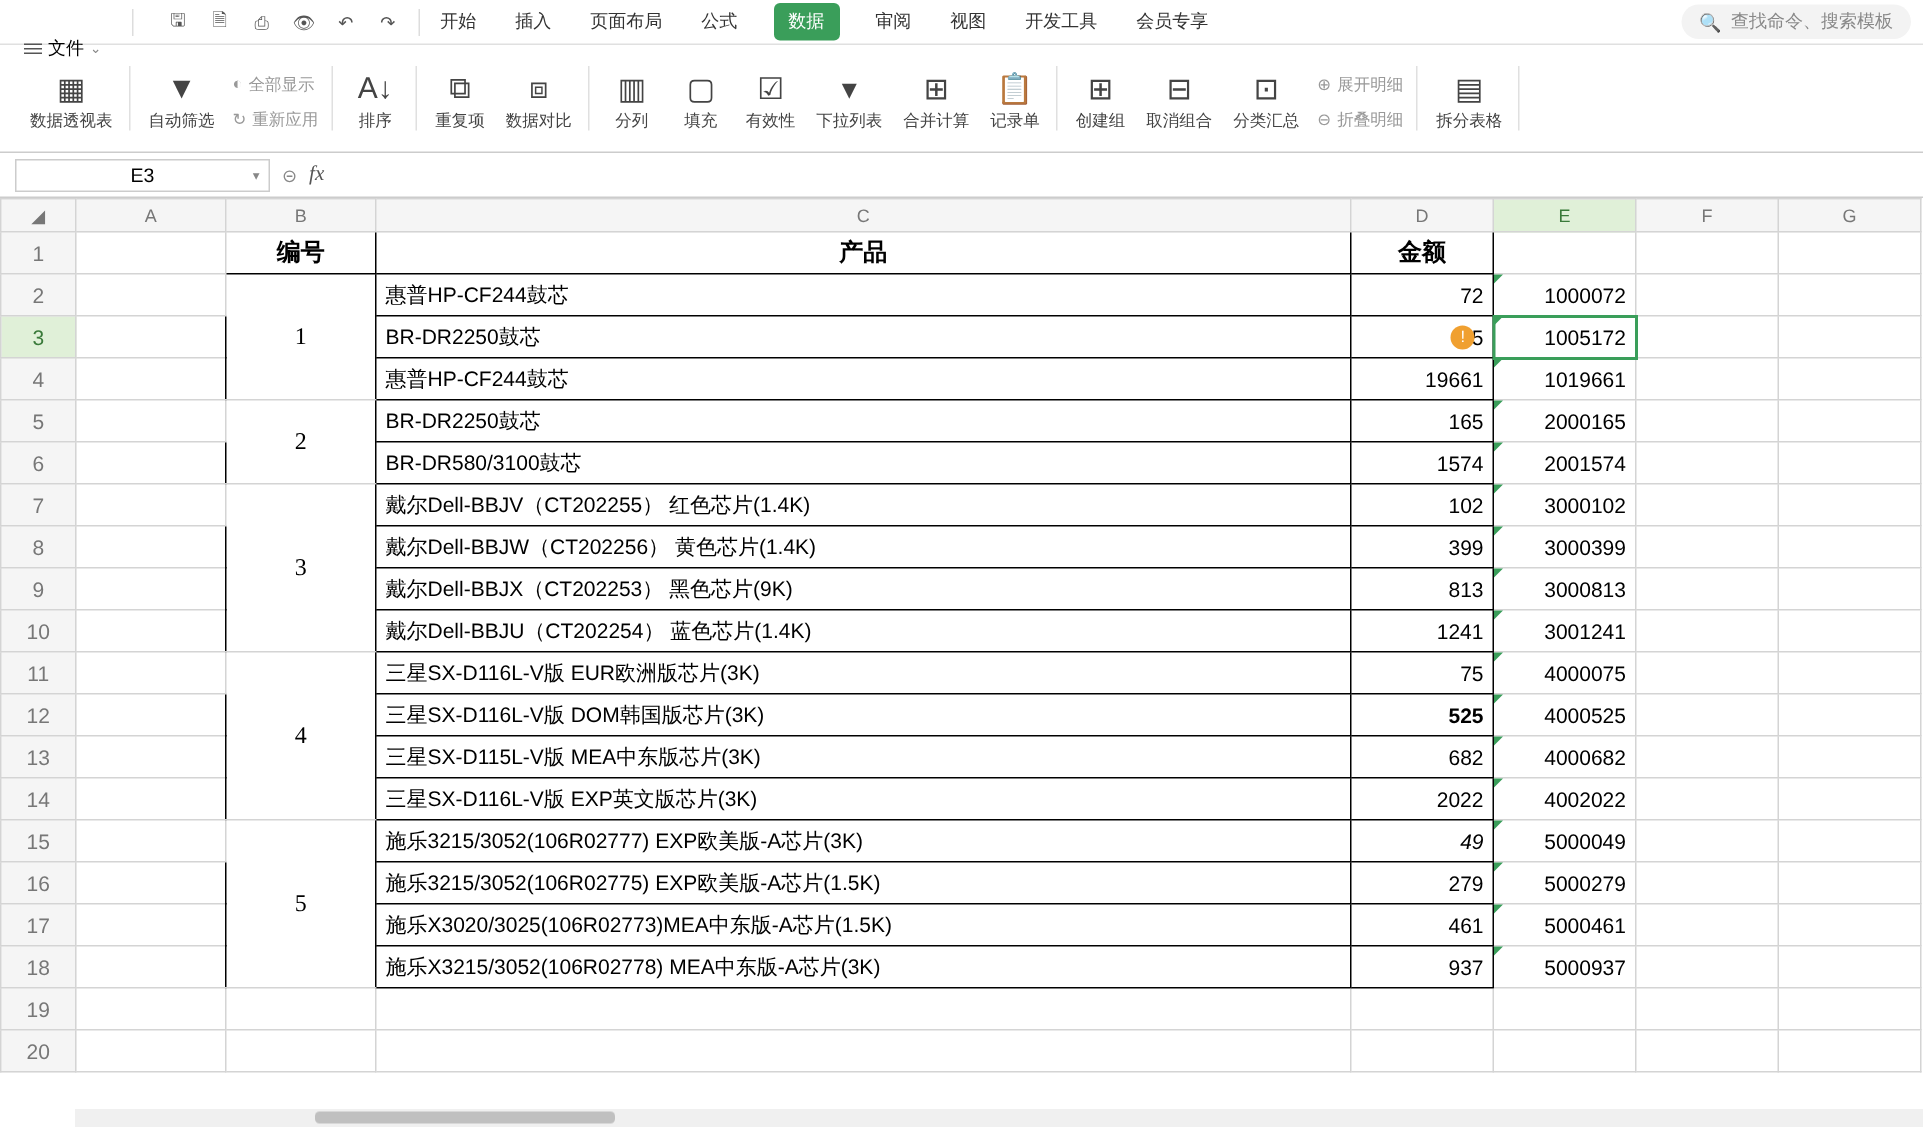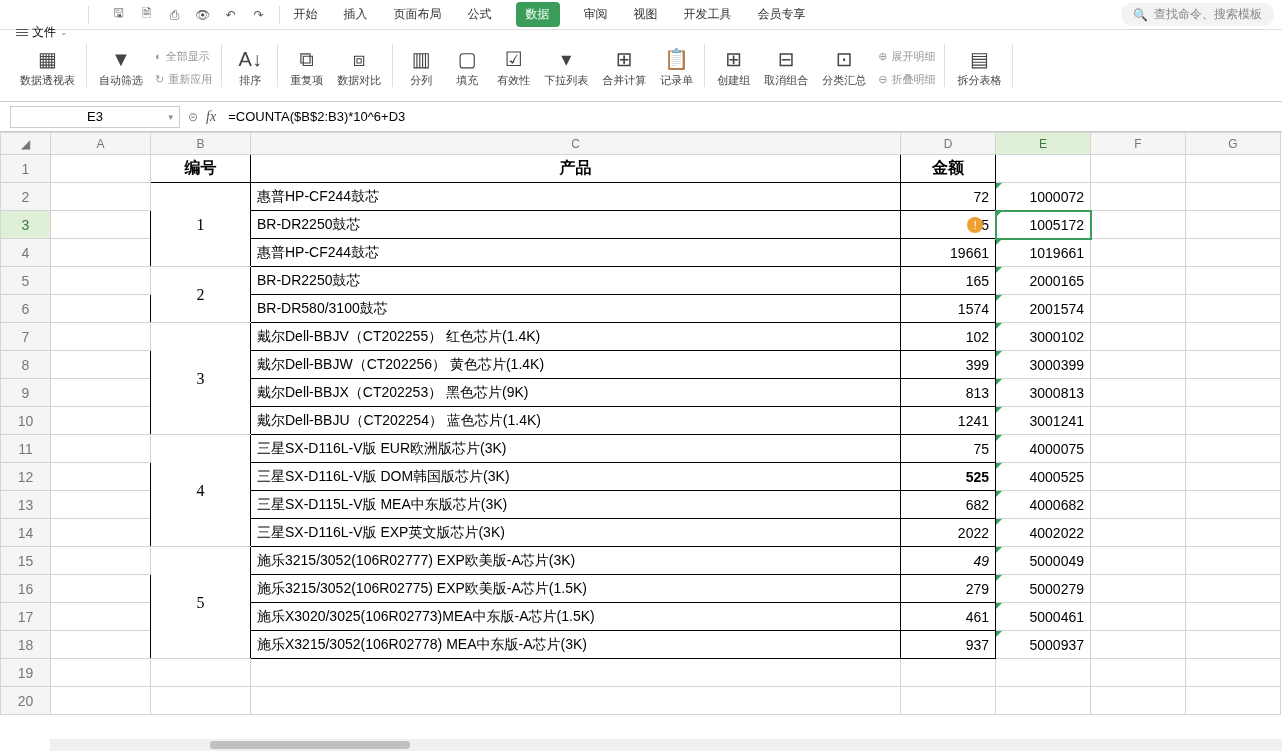--- a/index.html
+++ b/index.html
@@ -209,21 +209,20 @@
     </div>
   </div>
 </div>
 
 <div class="formula-bar">
   <div class="namebox">
     <span>E3</span>
   </div>
   <span style="color:#888;">⊝</span>
   <span class="fx">fx</span>
-  <div class="formula-input">=COUNTA($B$2:B3)*10^6+D3</div>
 </div>
 
 <div class="sheet-wrap">
 <table class="sheet">
   <colgroup>
     <col style="width:50px">
         <col class="col-A">
         <col class="col-B">
         <col class="col-C">
         <col class="col-D">

